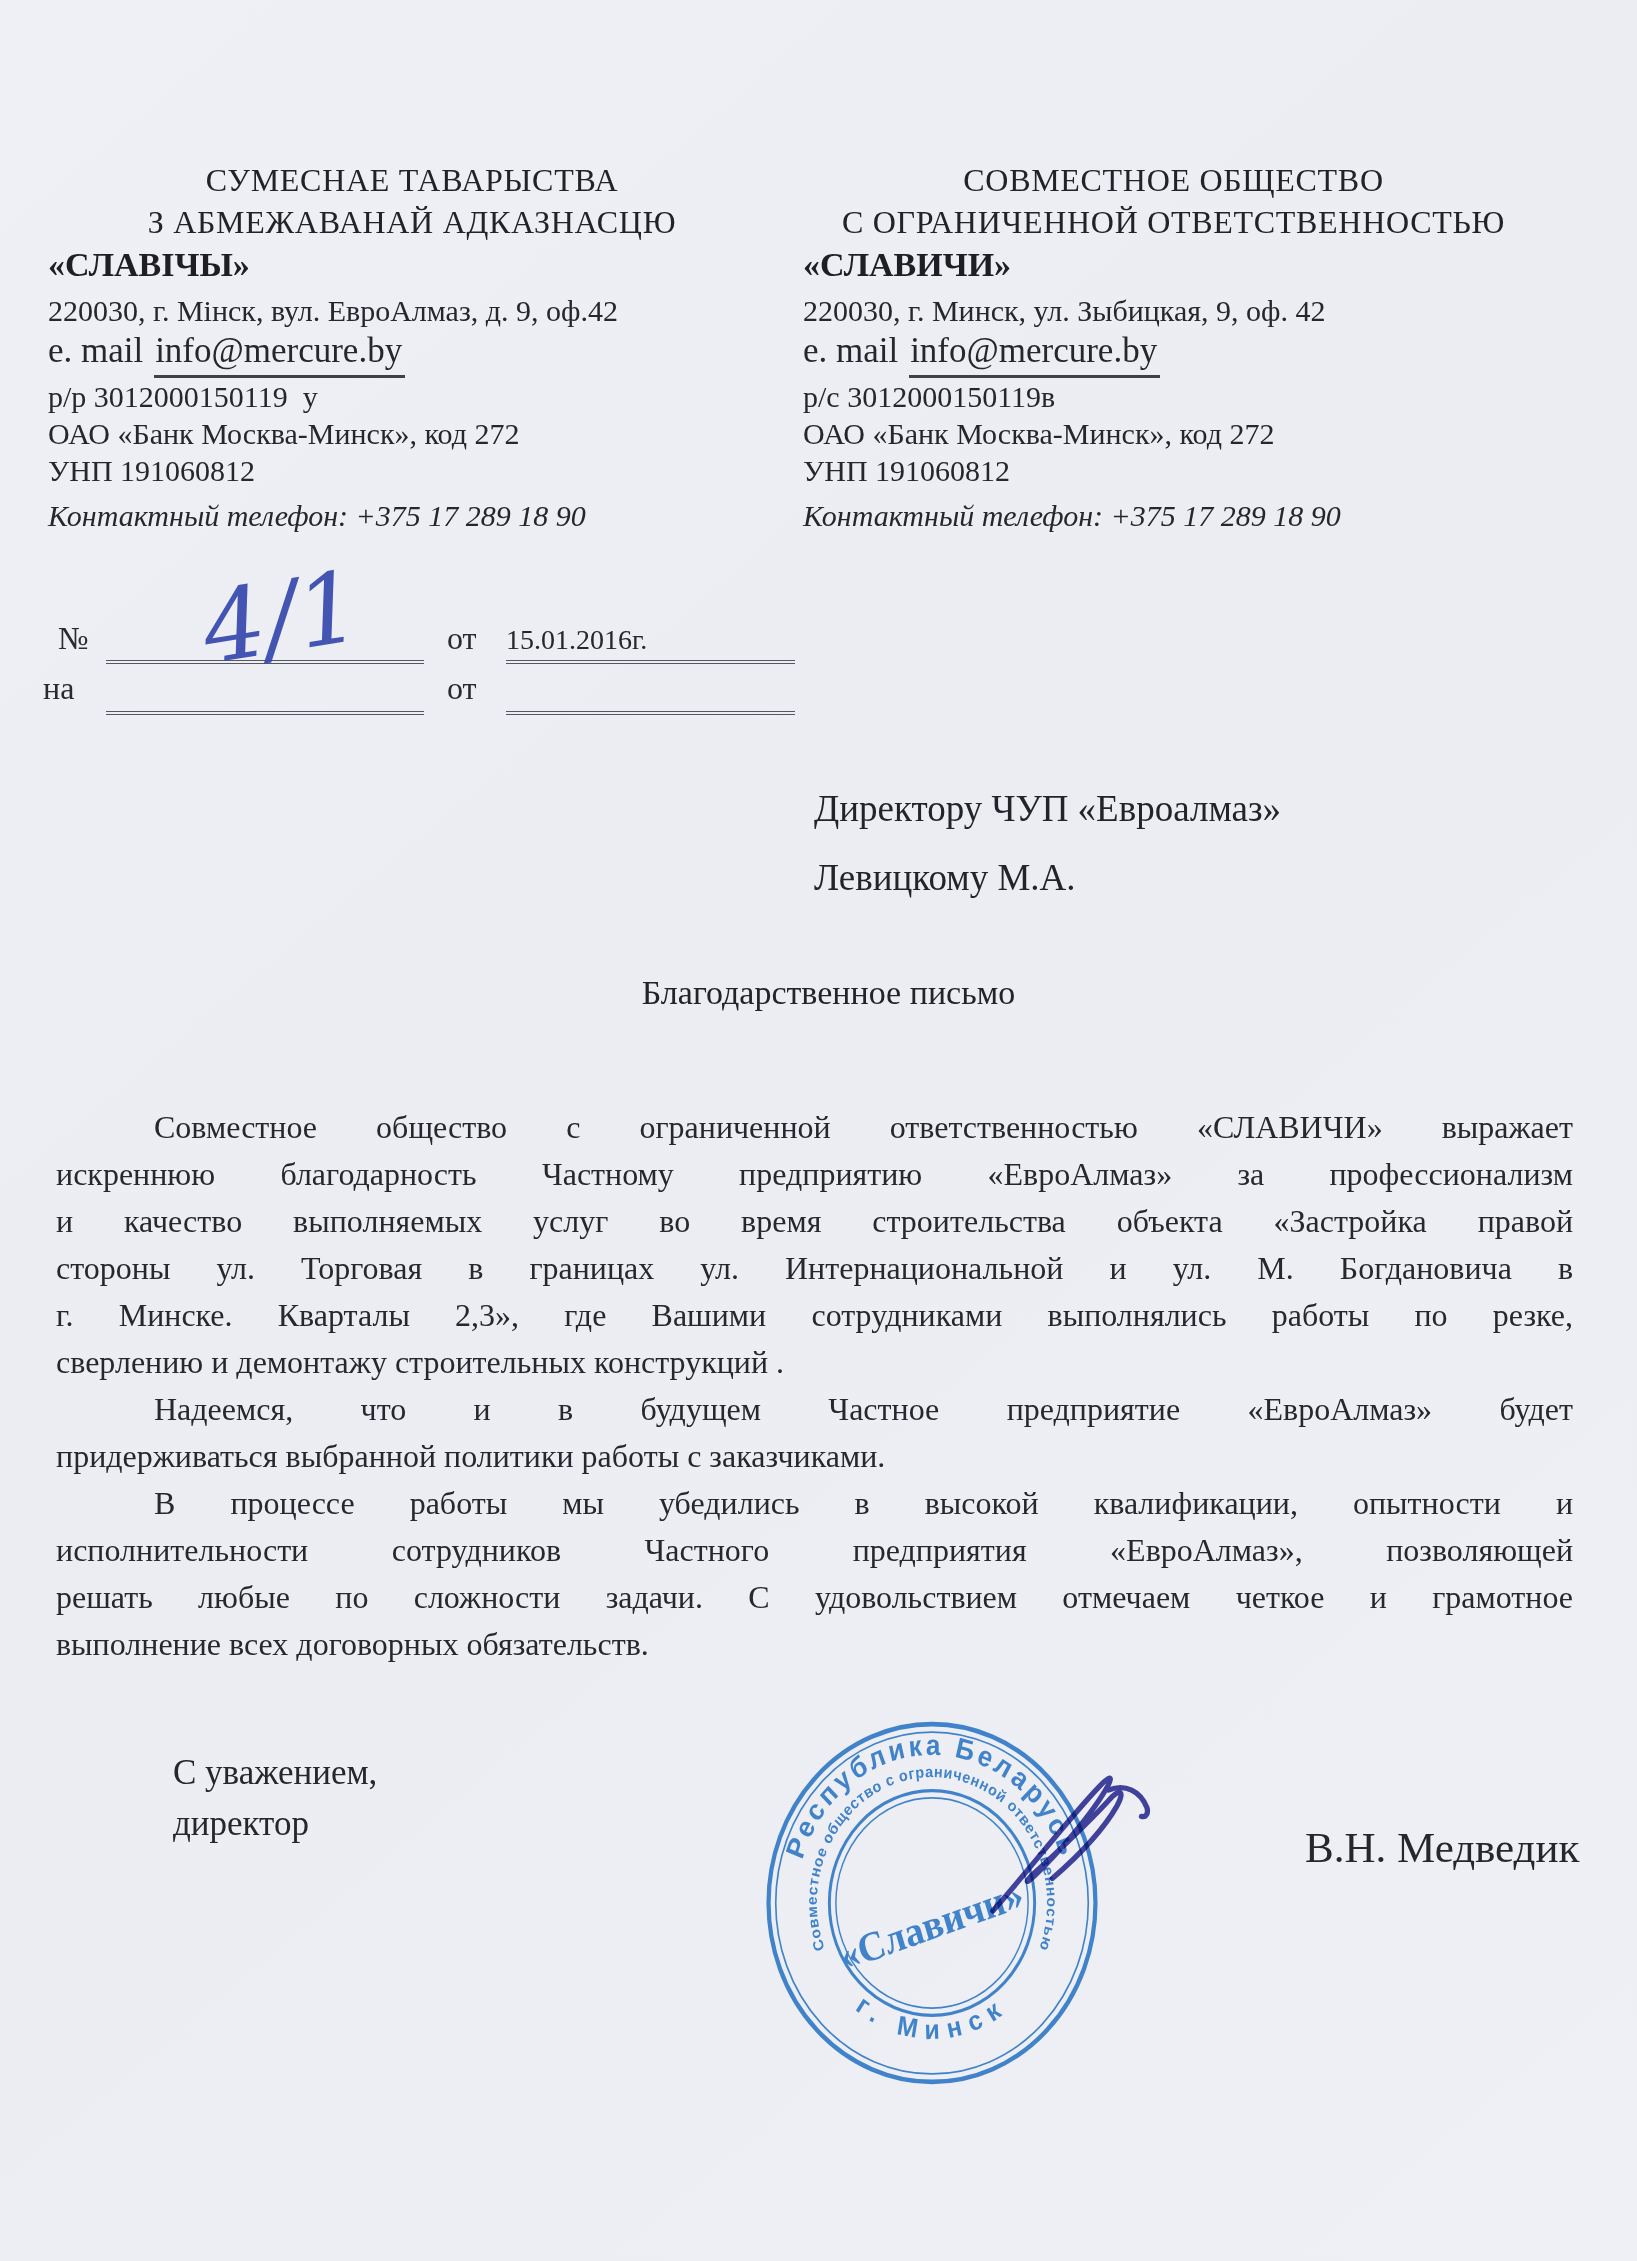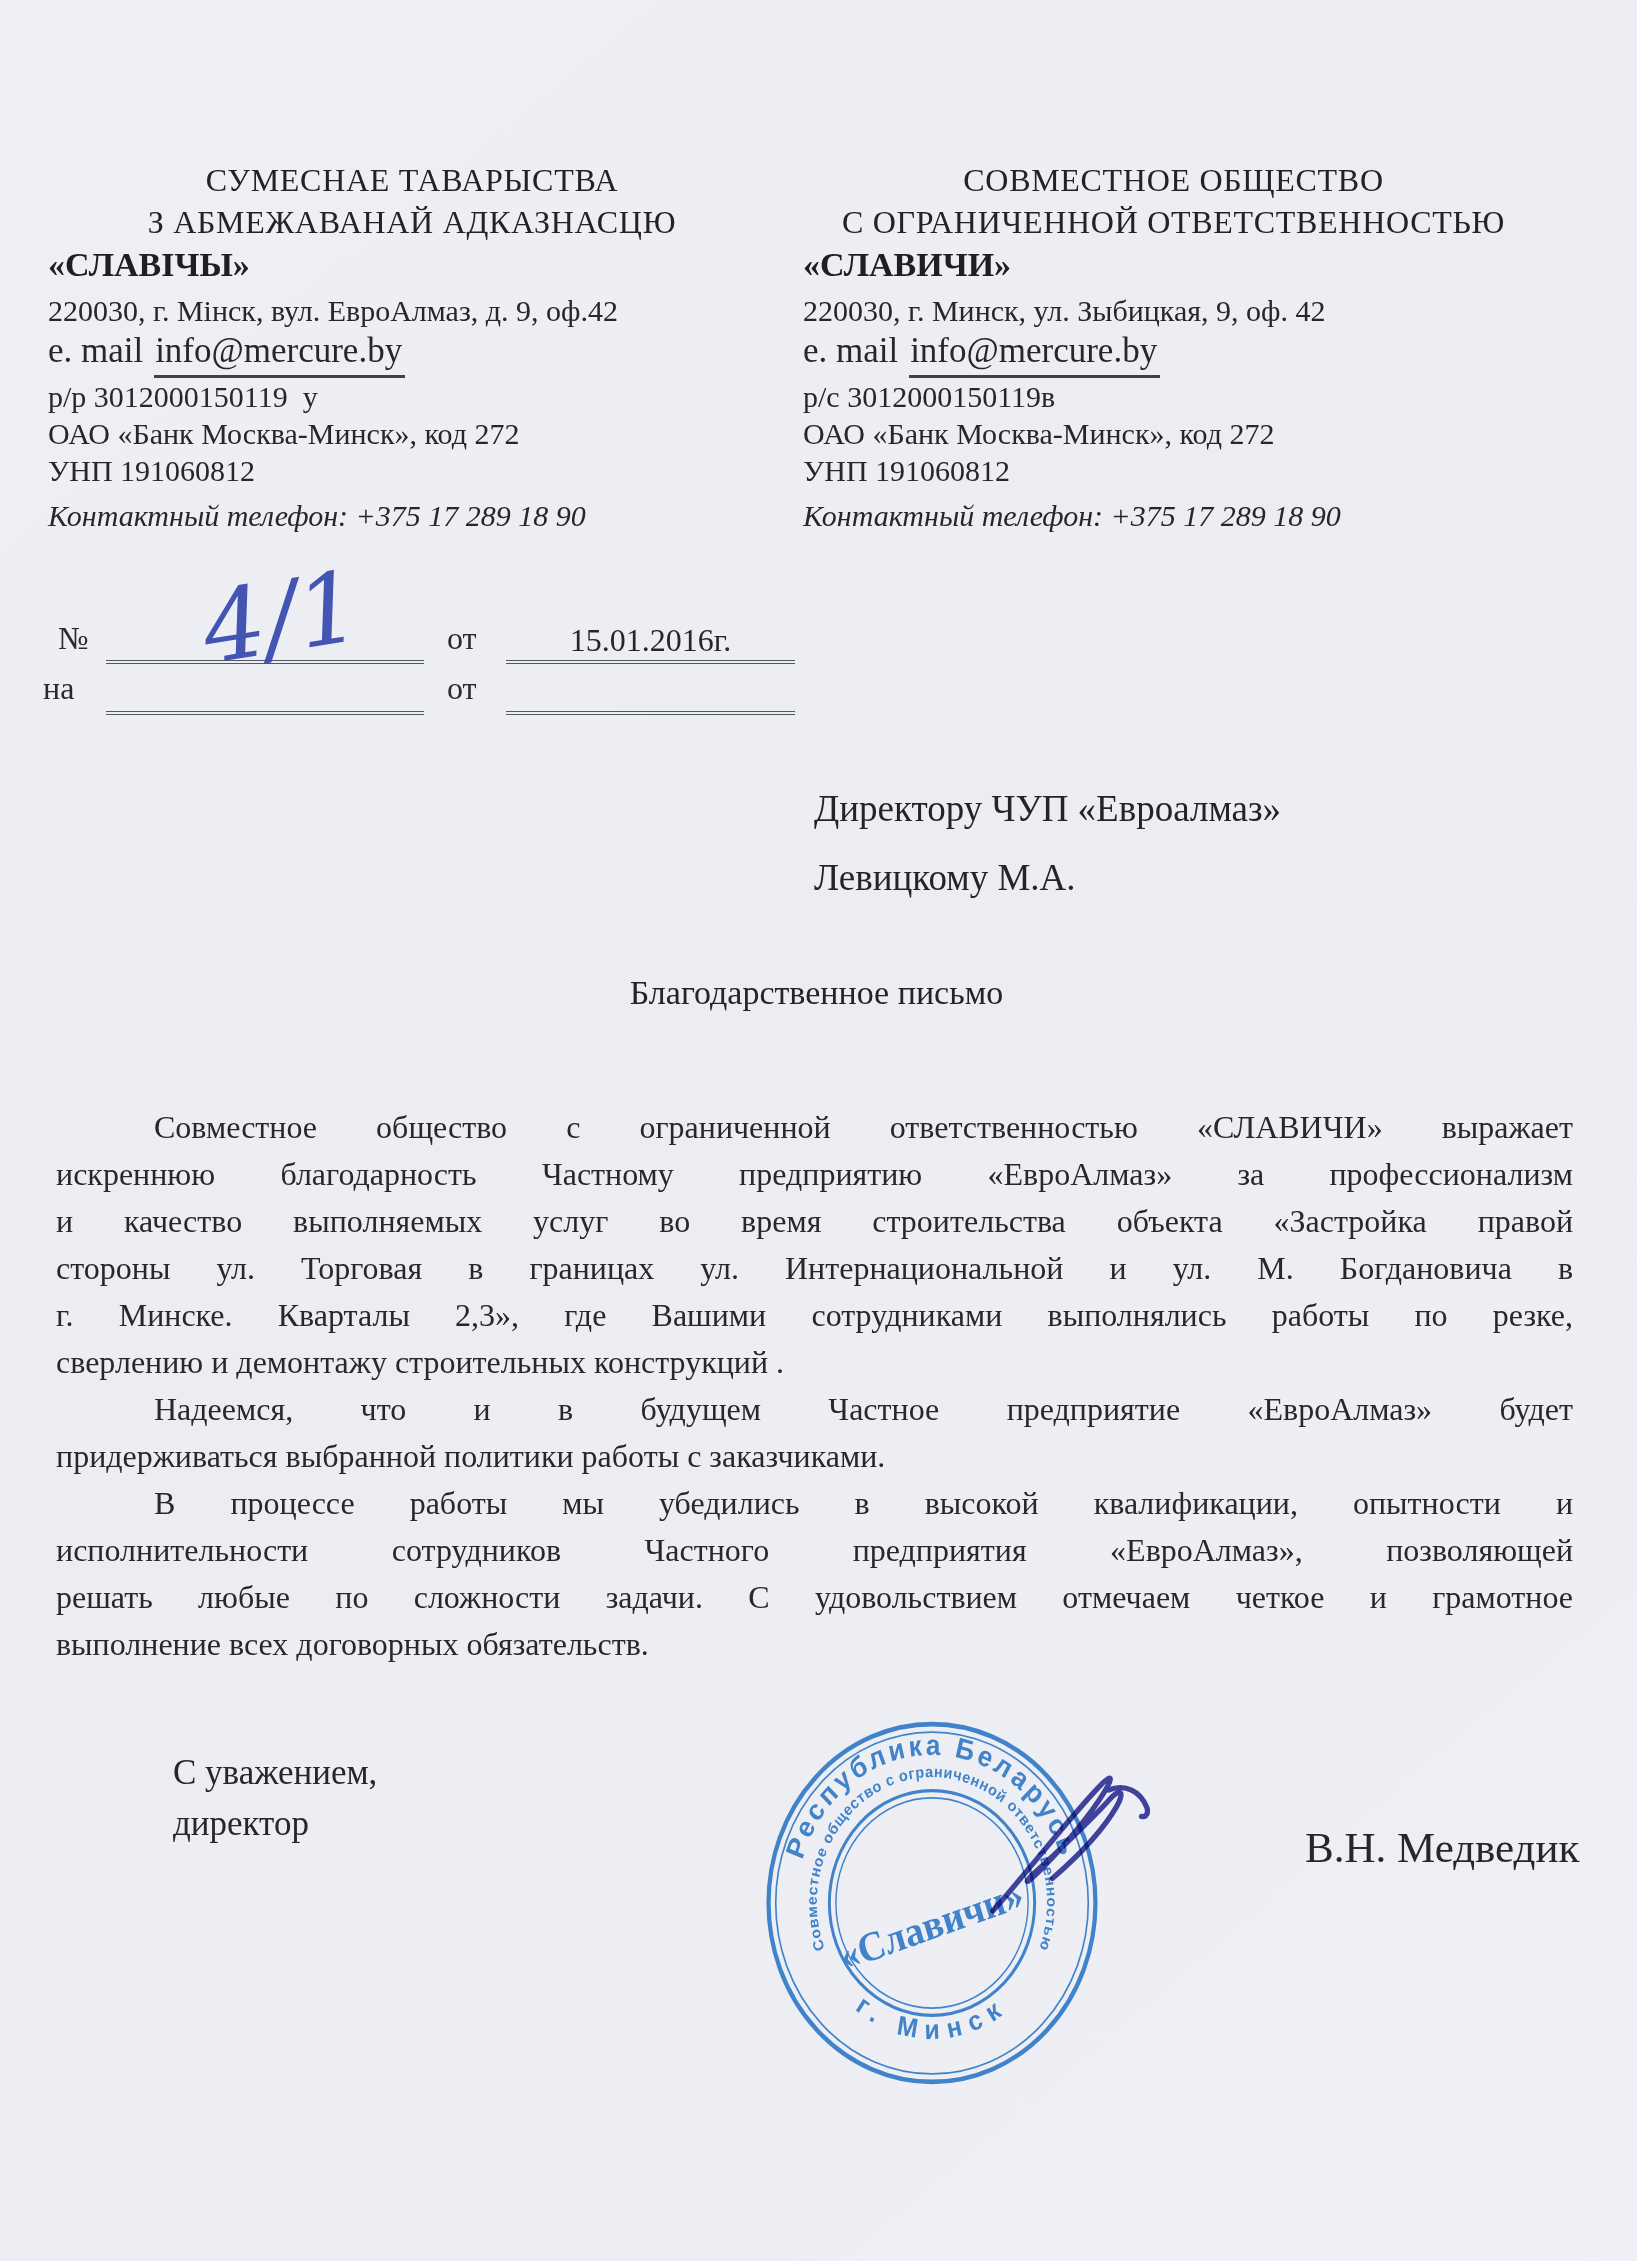--- a/index.html
+++ b/index.html
@@ -21,29 +21,29 @@
   .lh-details .d{white-space:pre;}
   .d.email{font-size:35px;line-height:44px;}
   .em{display:inline-block;margin-left:10.6px;border-bottom:3.3px solid #3f4147;padding:0 2.6px 1.3px 1.3px;}
   .d.phone{margin-top:8px;font-style:italic;}
   
   .rlabel{position:absolute;font-size:32px;line-height:34px;color:#2a2a30;}
   .rline{position:absolute;border-bottom:4px double #565860;height:38px;}
   #no-label{left:58px;top:621px;}
   #no-line{left:106px;top:622px;width:318px;}
   #ot1-label{left:447px;top:621px;}
-  #date-line{left:506px;top:622px;width:289px;text-align:center;font-size:32px;line-height:36px;}
+  #date-line{left:506px;top:622px;width:289px;text-align:left;font-size:28px;line-height:36px;}
   #na-label{left:43px;top:671px;}
   #na-line{left:106px;top:673px;width:318px;}
   #ot2-label{left:447px;top:671px;}
   #ot2-line{left:506px;top:673px;width:289px;}
   #handwritten-no{position:absolute;left:196px;top:561px;width:159px;height:119px;overflow:visible;}
   
   .addressee{position:absolute;left:814px;top:774px;font-size:37px;line-height:69px;color:#232329;}
-  .title{position:absolute;left:48px;top:974px;width:1537px;text-align:center;font-size:34px;color:#232329;}
+  .title{position:absolute;left:60px;top:974px;width:1537px;text-align:center;font-size:34px;color:#232329;}
   
   .body-text{position:absolute;left:56px;top:1104px;width:1517px;font-size:32px;color:#27272d;}
   .para .line{height:47px;line-height:47px;text-align:justify;text-align-last:justify;white-space:normal;}
   .para .line.first{padding-left:98px;}
   .para .line.last{text-align-last:left;}
   
   .closing-sal{position:absolute;left:173px;top:1753px;font-size:35px;}
   .closing-pos{position:absolute;left:173px;top:1804px;font-size:35px;}
   .closing-name{position:absolute;left:1305px;top:1823px;font-size:43px;}
   

